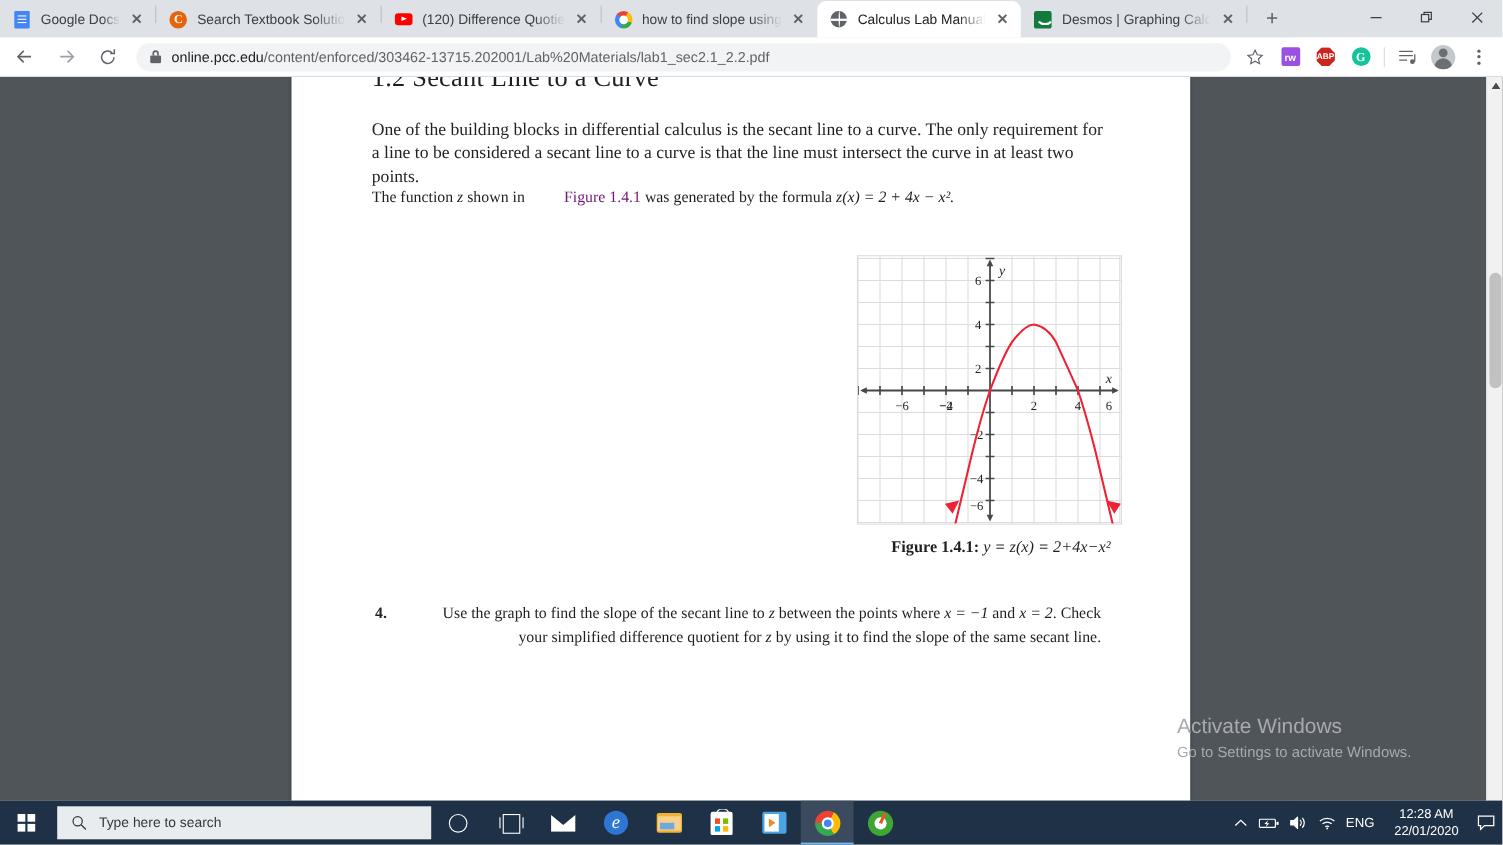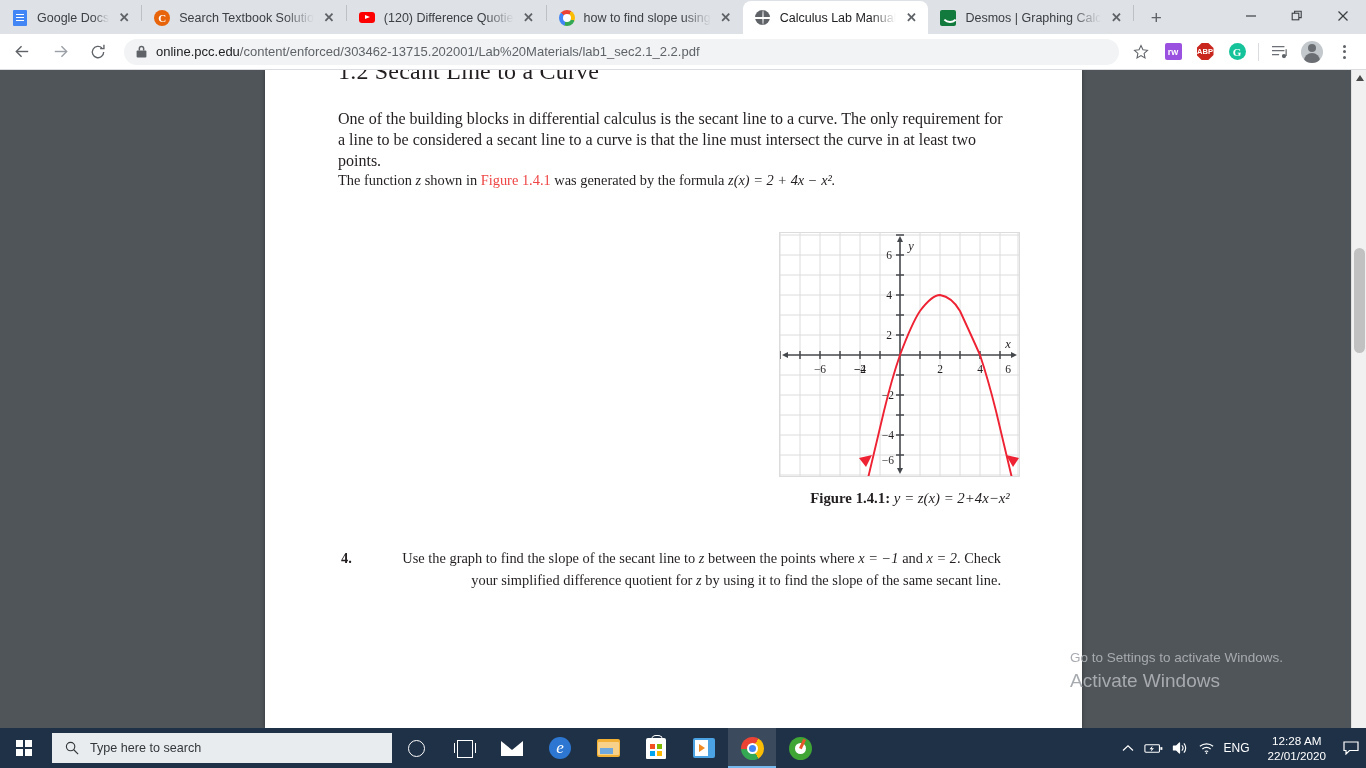--- a/index.html
+++ b/index.html
@@ -254,21 +254,21 @@
   #para1 {
     position: absolute; left: 73px; top: 38px;
     width: 672px;
     font-size: 16px; line-height: 21px;
   }
   #para2 {
     position: absolute; left: 73px; top: 100px;
     width: 672px;
     font-size: 14.4px; line-height: 21px;
   }
-  .figlink { color: #ef4444; }
+  .figlink { color: #701a75; margin-left: 32px; }
   #item3 {
     position: absolute; left: 73px; top: 141px;
     font-size: 14.4px; line-height: 21px;
   }
   #item3 .num { font-weight: bold; }
   #item4 {
     position: absolute; left: 76px; top: 478px;
     width: 660px;
     font-size: 14.4px; line-height: 21.5px;
   }
@@ -704,22 +704,22 @@
       <div id="vscroll-up">
         <svg width="8" height="6" viewBox="0 0 8 6" fill="#4a4a4a">
             <polygon points="4,0 8,6 0,6"></polygon>
           </svg>
       </div>
       <div id="vscroll-thumb"></div>
     </div>
   </div>
 
   <div id="watermark">
+    <div id="wm-title">Activate Windows</div>
     <div id="wm-sub">Go to Settings to activate Windows.</div>
-    <div id="wm-title">Activate Windows</div>
   </div>
 </div>
 
 <div id="taskbar">
 
   <div id="startbtn">
     <span class="winlogo">
         <i></i>
         <i></i>
         <i></i>

